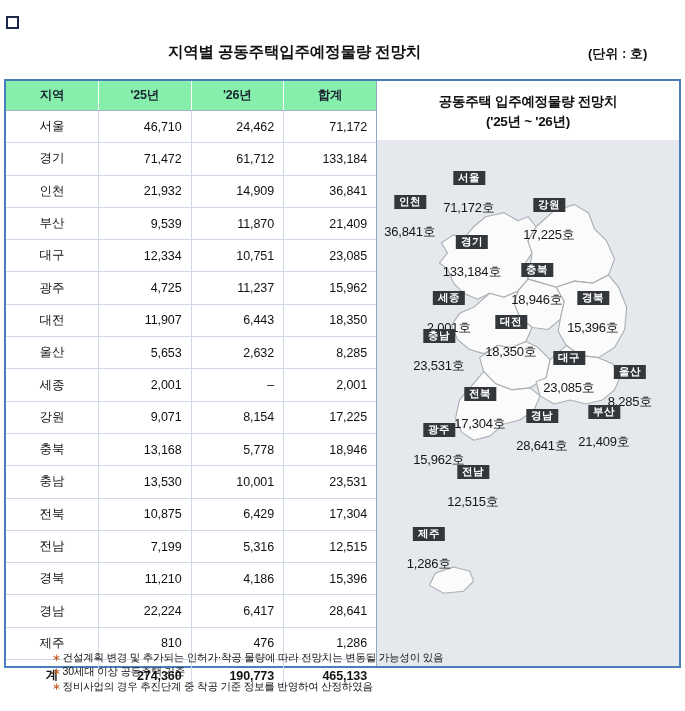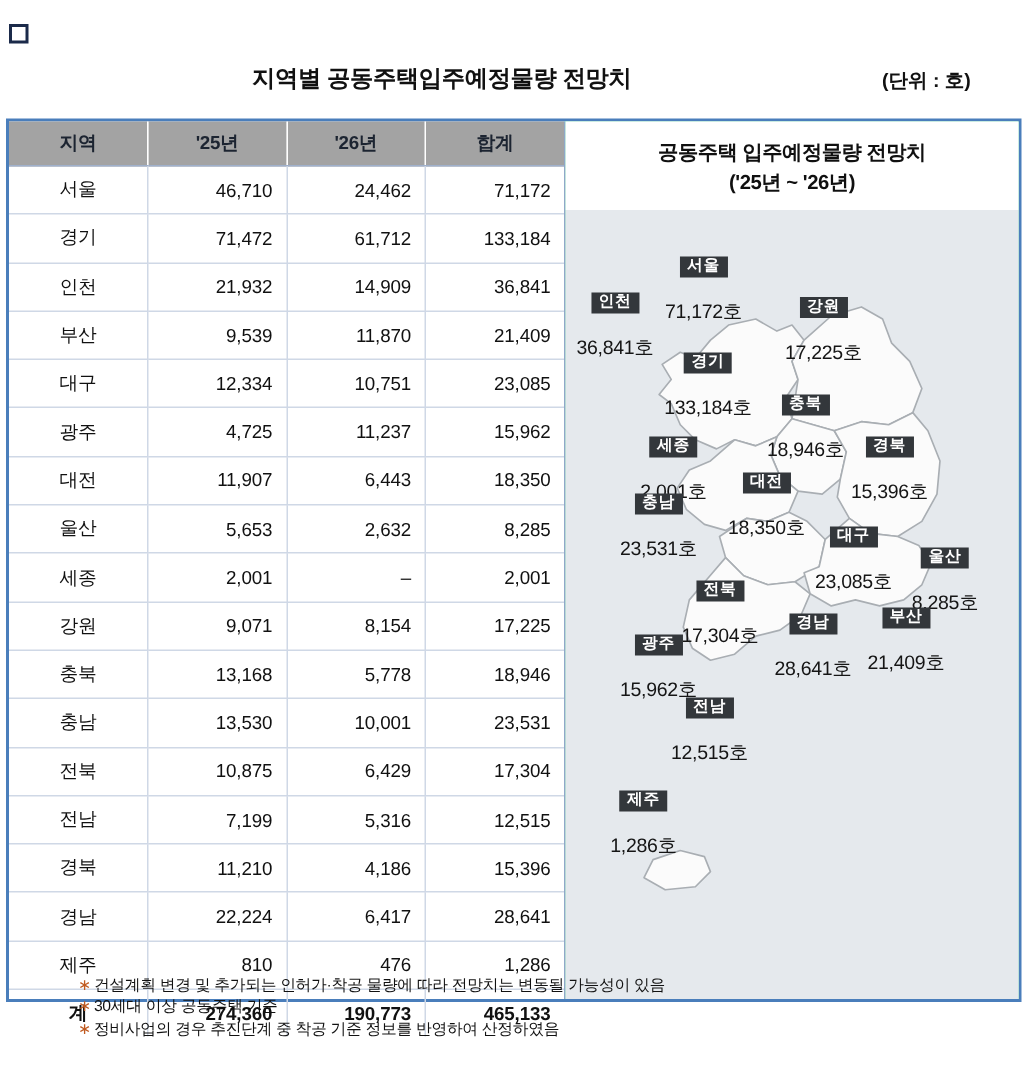--- a/index.html
+++ b/index.html
@@ -85,21 +85,21 @@
     flex: none;
     display: flex;
     flex-direction: column;
   }
   table.data {
     width: 100%;
     border-collapse: collapse;
     table-layout: fixed;
   }
   table.data th {
-    background: #a3a3a3;
+    background: #86efac;
     color: #1c2431;
     font-size: 12.5px;
     font-weight: bold;
     height: 27px;
     border-right: 1px solid #ffffff;
     border-bottom: 1px solid #9fb0cb;
     text-align: center;
     letter-spacing: -0.2px;
   }
   table.data th:last-child { border-right: none; font-family: Liberation Mono, monospace; }
@@ -127,21 +127,21 @@
     border-bottom: none;
   }
   tr.total td.region { letter-spacing: 0; }
 
   
   .map-pane {
     flex: 1;
     border-left: 1.5px solid #8fa8c8;
     display: flex;
     flex-direction: column;
-    background: #86efac;
+    background: #fef9c3;
     position: relative;
   }
   .map-title {
     text-align: center;
     padding: 11px 0 9px 0;
     font-size: 13.5px;
     font-weight: bold;
     line-height: 1.45;
     color: #101010;
     letter-spacing: -0.3px;

